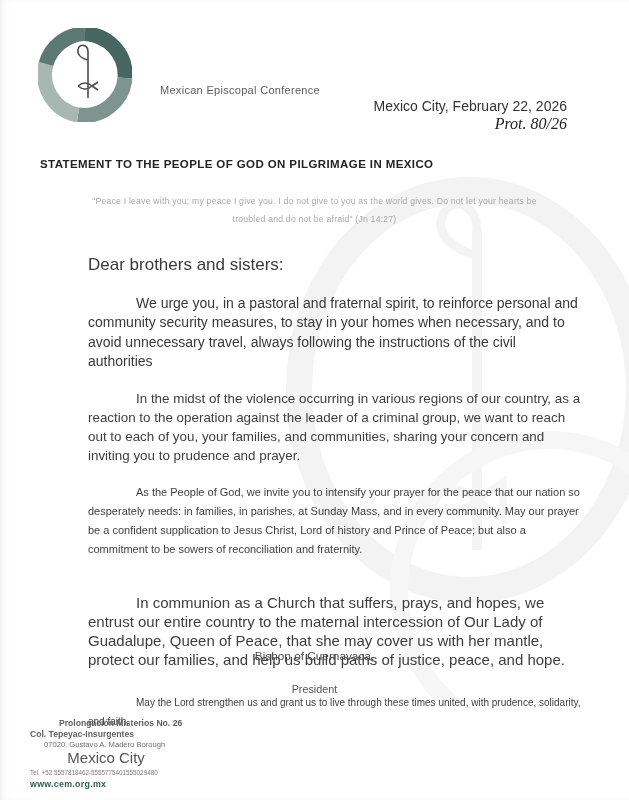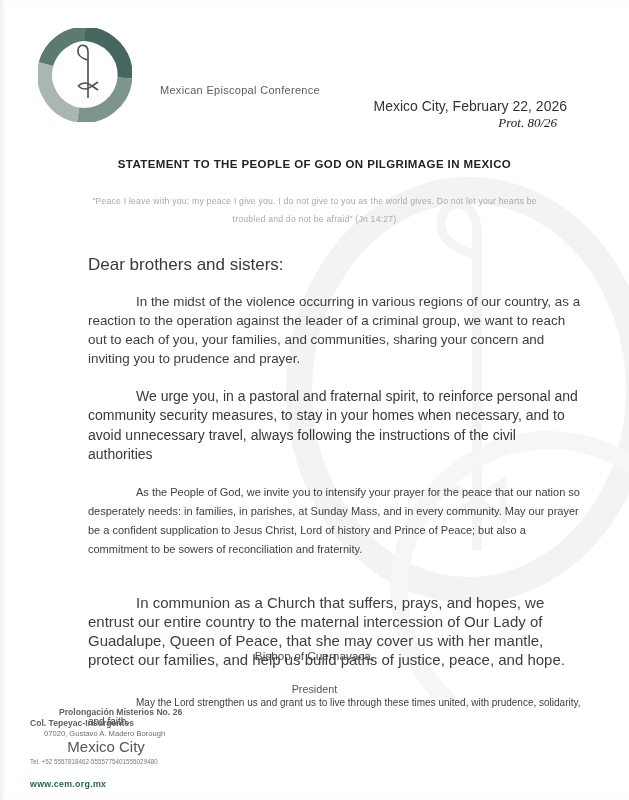--- a/index.html
+++ b/index.html
@@ -30,28 +30,28 @@
   }
   .brand-sub{
     position:absolute; left:125px; top:84px; width:230px;
     font-size:11px; color:#5c5c5c; letter-spacing:.3px; text-align:center;
   }
   .dateline{
     position:absolute; top:98px; right:62px;
     font-size:14px; color:#333; text-align:right;
   }
   .protocol{
-    position:absolute; top:115px; right:72px;
+    position:absolute; top:115px; right:62px;
     font-family:"Liberation Serif", serif; font-style:italic;
-    font-size:13px; color:#222; text-align:right;
+    font-size:16px; color:#222; text-align:right;
   }
   
   .letter{position:absolute; left:0; top:150px; width:629px; z-index:1;}
   .doc-title{
-    text-align:center; font-weight:bold; font-size:11.5px;
+    text-align:left; font-weight:bold; font-size:11.5px;
     letter-spacing:.4px; color:#232323; margin:8px 40px 0 40px;
   }
   .epigraph{
     margin:22px auto 0 auto; width:480px;
     text-align:center; font-size:8.7px; line-height:2.1;
     color:#a9a9a9; letter-spacing:.2px;
   }
   .salutation{
     margin:26px 13px 0 88px; font-size:17px; color:#3a3a3a;
   }
@@ -76,21 +76,21 @@
   }
   .sig-role{font-size:11.8px; color:#4a4a4a; margin-top:4px;}
   .sig-office{font-size:10.8px; color:#555; margin-top:20px;}
   
   .footer{position:absolute; left:30px; bottom:10px; z-index:2; line-height:1.25;}
   .f1{font-size:8.6px; color:#5f5f5f; font-weight:bold;margin-left:29px;}
   .f2{font-size:8.6px; color:#5f5f5f; font-weight:bold;}
   .f3{font-size:7.6px; color:#6d6d6d;padding-left:14px;}
   .f4{font-size:15px; color:#555;text-align:center;}
   .f5{font-size:6.3px; color:#7a7a7a; margin-top:1px;}
-  .f-web{font-size:8.8px; color:#2e6158; font-weight:bold; margin-top:13px; letter-spacing:.3px;}
+  .f-web{font-size:8.8px; color:#2e6158; font-weight:bold; margin-top:2px; letter-spacing:.3px;}
 </style>
 </head>
 <body>
 
 <div class="page">
 
   <svg class="watermark" viewBox="0 0 460 540">
     <ellipse cx="250" cy="230" rx="170" ry="200" fill="none" stroke="#f2f3f2" stroke-width="26"></ellipse>
     <path d="M258 70 V390" stroke="#f3f4f3" stroke-width="10" fill="none"></path>
     <path d="M258 70 C258 40 225 35 222 62 C220 82 245 92 258 96" fill="none" stroke="#f3f4f3" stroke-width="9"></path>
@@ -126,22 +126,22 @@
     <div class="protocol">Prot. 80/26</div>
   </div>
 
   <div class="letter">
     <div class="doc-title">STATEMENT TO THE PEOPLE OF GOD ON PILGRIMAGE IN MEXICO</div>
 
     <p class="epigraph">"Peace I leave with you; my peace I give you. I do not give to you as the world gives. Do not let your hearts be troubled and do not be afraid" (Jn 14:27)</p>
 
     <div class="salutation">Dear brothers and sisters:</div>
 
+    <p class="body-par p2">We urge you, in a pastoral and fraternal spirit, to reinforce personal and community security measures, to stay in your homes when necessary, and to avoid unnecessary travel, always following the instructions of the civil authorities</p>
     <p class="body-par p1">In the midst of the violence occurring in various regions of our country, as a reaction to the operation against the leader of a criminal group, we want to reach out to each of you, your families, and communities, sharing your concern and inviting you to prudence and prayer.</p>
-    <p class="body-par p2">We urge you, in a pastoral and fraternal spirit, to reinforce personal and community security measures, to stay in your homes when necessary, and to avoid unnecessary travel, always following the instructions of the civil authorities</p>
     <p class="body-par p3">As the People of God, we invite you to intensify your prayer for the peace that our nation so desperately needs: in families, in parishes, at Sunday Mass, and in every community. May our prayer be a confident supplication to Jesus Christ, Lord of history and Prince of Peace; but also a commitment to be sowers of reconciliation and fraternity.</p>
     <p class="body-par p4">In communion as a Church that suffers, prays, and hopes, we entrust our entire country to the maternal intercession of Our Lady of Guadalupe, Queen of Peace, that she may cover us with her mantle, protect our families, and help us build paths of justice, peace, and hope.</p>
     <p class="body-par p5">May the Lord strengthen us and grant us to live through these times united, with prudence, solidarity, and faith.</p>
   </div>
 
   <div class="signatures">
     <div class="sig">
       <div class="sig-role">Bishop of Cuernavaca,</div>
       <div class="sig-office">President</div>
     </div>

